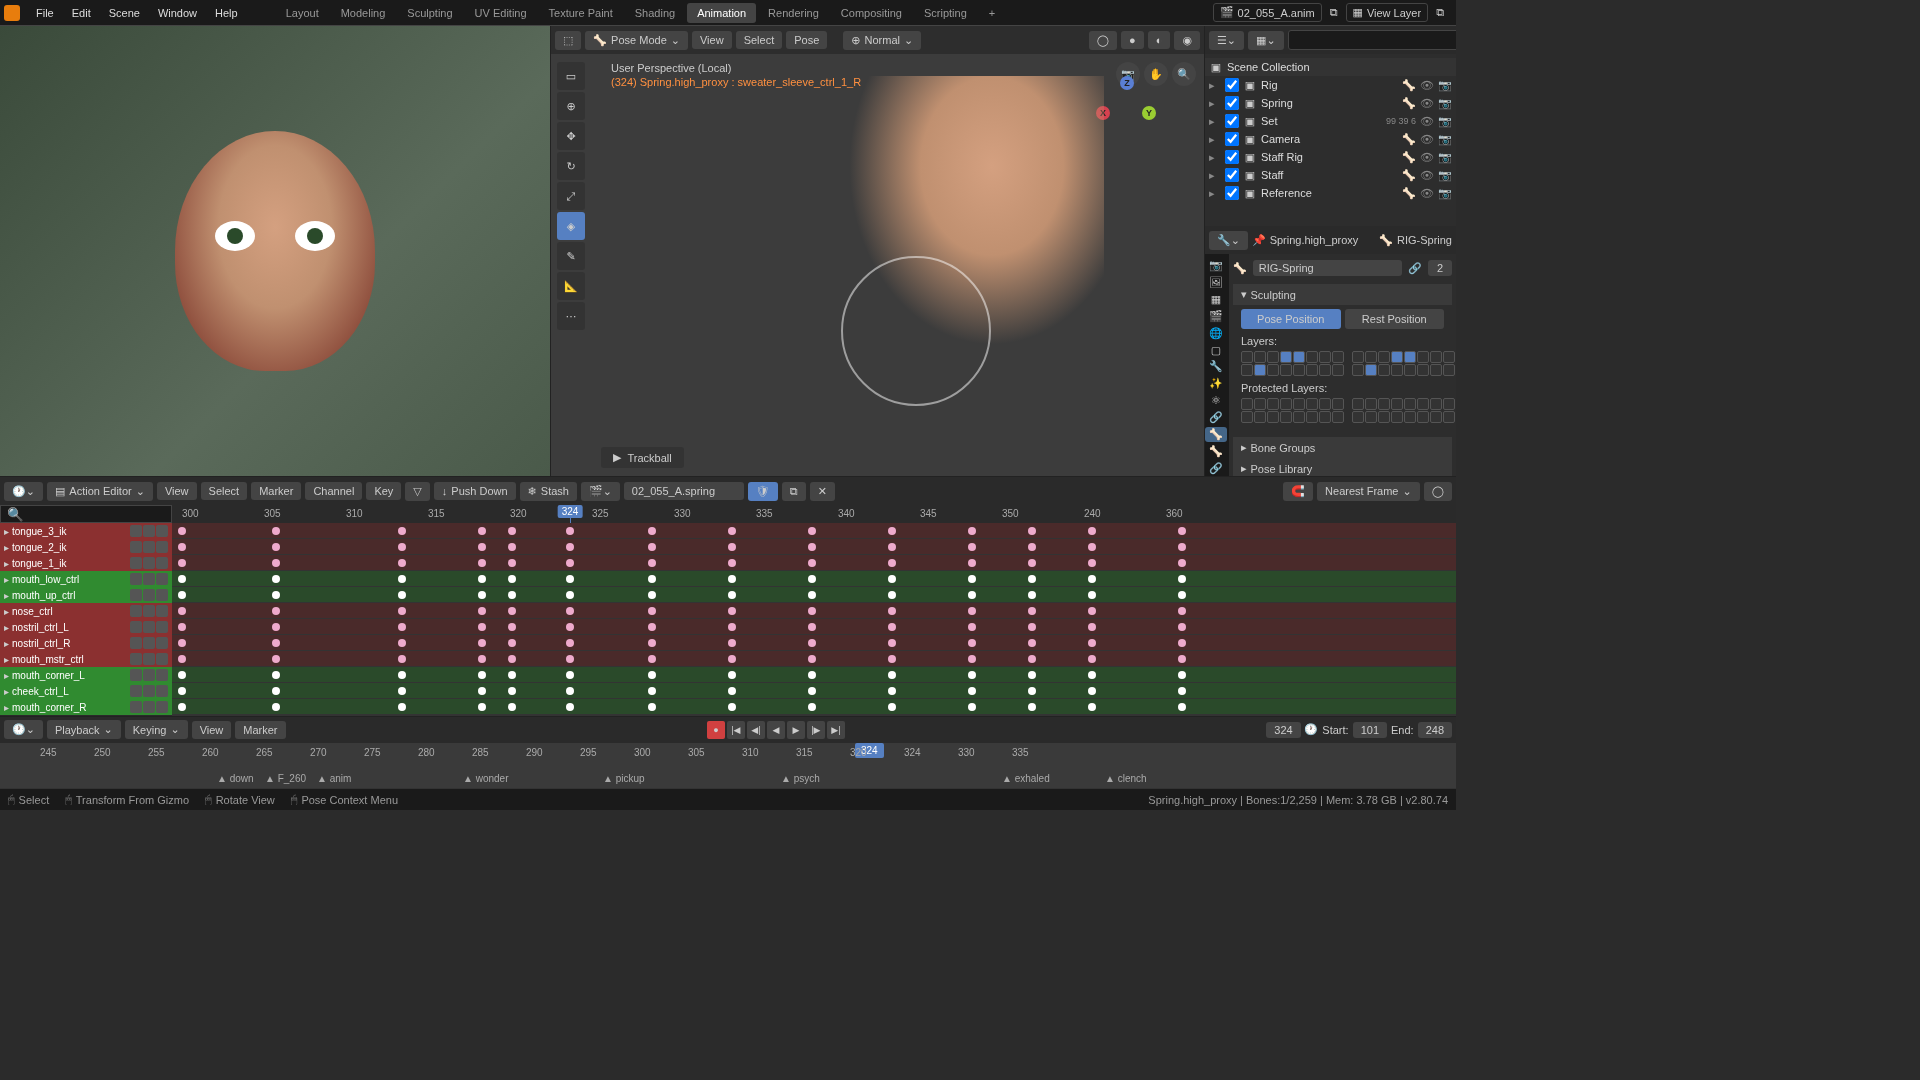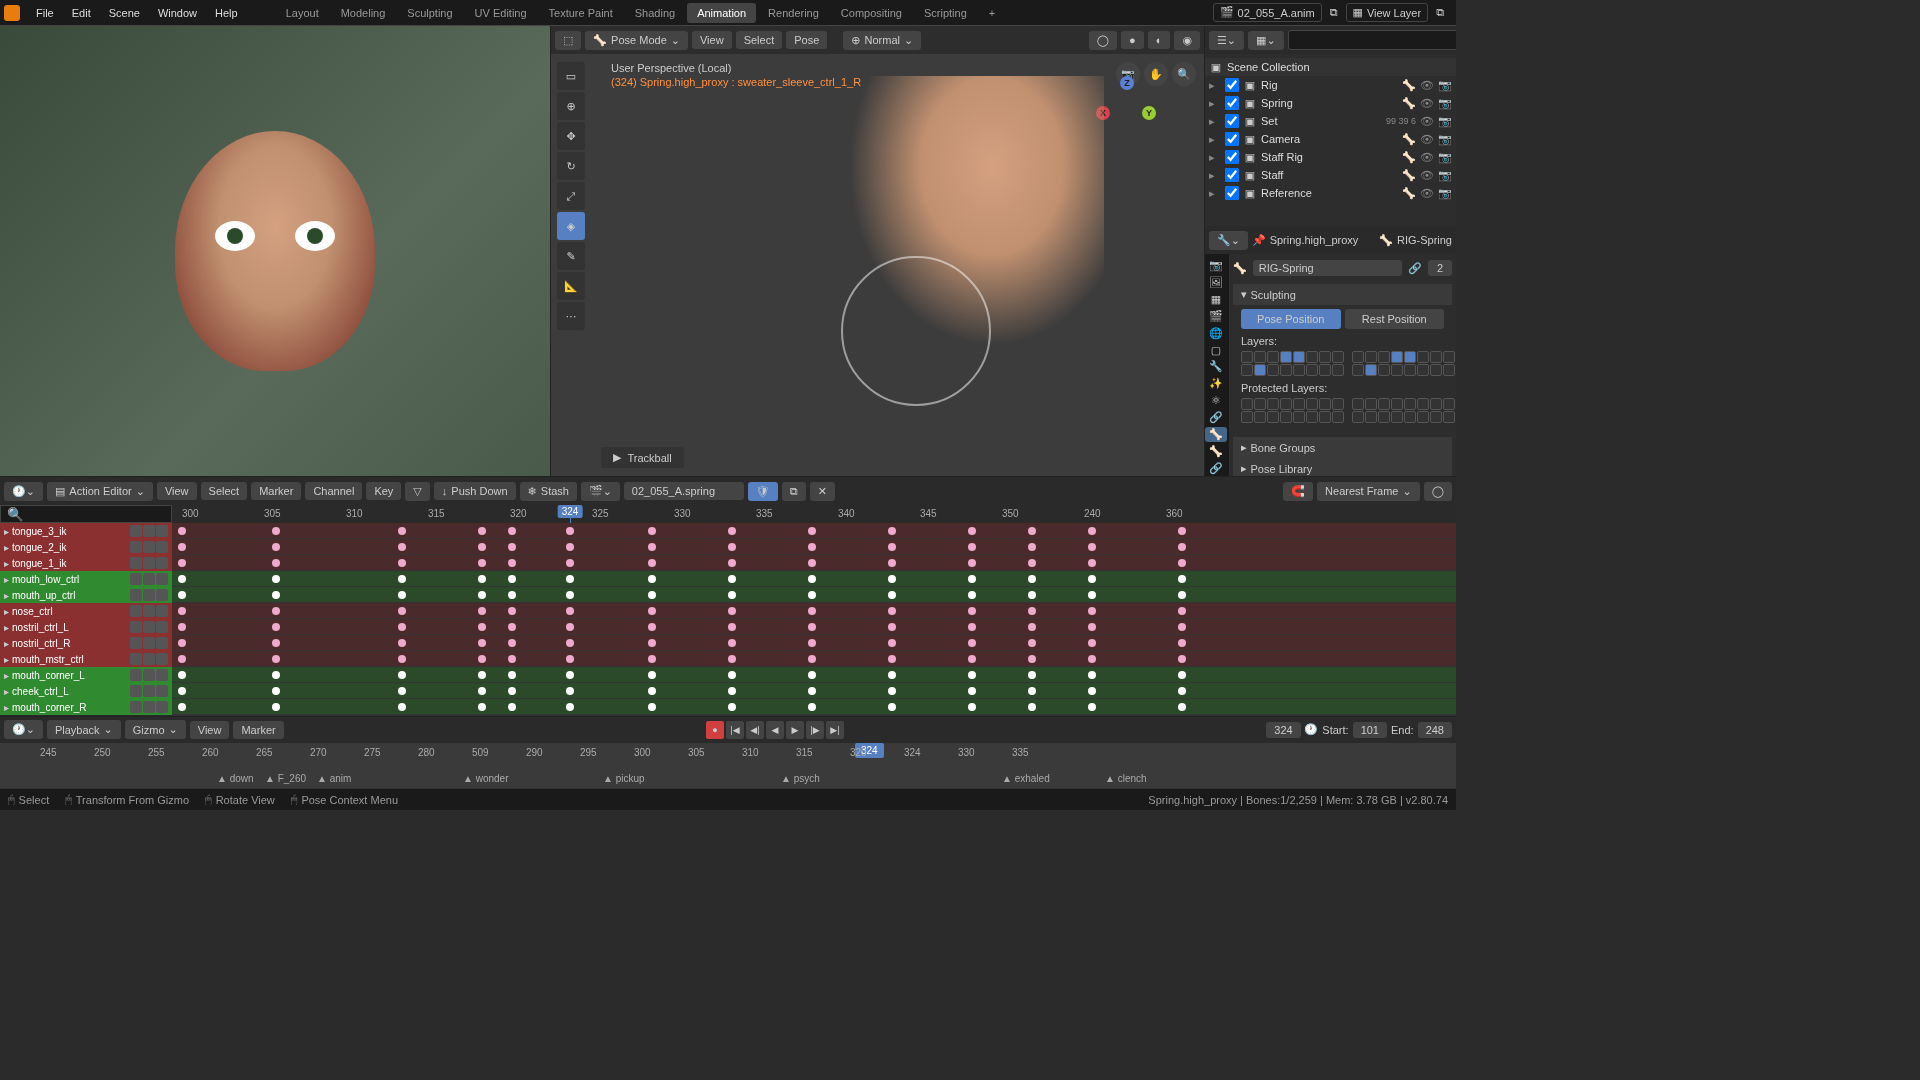--- a/index.html
+++ b/index.html
@@ -822,21 +822,21 @@
           </div>
       </div>
     </div>
   </div>
 </div>
 
 <div class="timeline">
   <div class="tl-header">
     <div class="ds-dropdown">🕐⌄</div>
     <span class="ds-dropdown"><span>Playback</span> ⌄</span>
-    <span class="ds-dropdown"><span>Gizmo</span> ⌄</span>
+    <span class="ds-dropdown"><span>Keying</span> ⌄</span>
     <span class="ds-dropdown">View</span>
     <span class="ds-dropdown">Marker</span>
     <div class="tl-playback">
       <div class="tl-play-btn record">●</div>
       <div class="tl-play-btn">|◀</div>
       <div class="tl-play-btn">◀|</div>
       <div class="tl-play-btn">◀</div>
       <div class="tl-play-btn">▶</div>
       <div class="tl-play-btn">|▶</div>
       <div class="tl-play-btn">▶|</div>
@@ -853,21 +853,21 @@
   <div class="tl-ruler" id="tl-ruler">
     <div class="tl-playhead" style="left:855px">324</div>
   <div class="tl-tick" style="left: 40px;">245</div>
       <div class="tl-tick" style="left: 94px;">250</div>
       <div class="tl-tick" style="left: 148px;">255</div>
       <div class="tl-tick" style="left: 202px;">260</div>
       <div class="tl-tick" style="left: 256px;">265</div>
       <div class="tl-tick" style="left: 310px;">270</div>
       <div class="tl-tick" style="left: 364px;">275</div>
       <div class="tl-tick" style="left: 418px;">280</div>
-      <div class="tl-tick" style="left: 472px;">509</div>
+      <div class="tl-tick" style="left: 472px;">285</div>
       <div class="tl-tick" style="left: 526px;">290</div>
       <div class="tl-tick" style="left: 580px;">295</div>
       <div class="tl-tick" style="left: 634px;">300</div>
       <div class="tl-tick" style="left: 688px;">305</div>
       <div class="tl-tick" style="left: 742px;">310</div>
       <div class="tl-tick" style="left: 796px;">315</div>
       <div class="tl-tick" style="left: 850px;">320</div>
       <div class="tl-tick" style="left: 904px;">324</div>
       <div class="tl-tick" style="left: 958px;">330</div>
       <div class="tl-tick" style="left: 1012px;">335</div>

